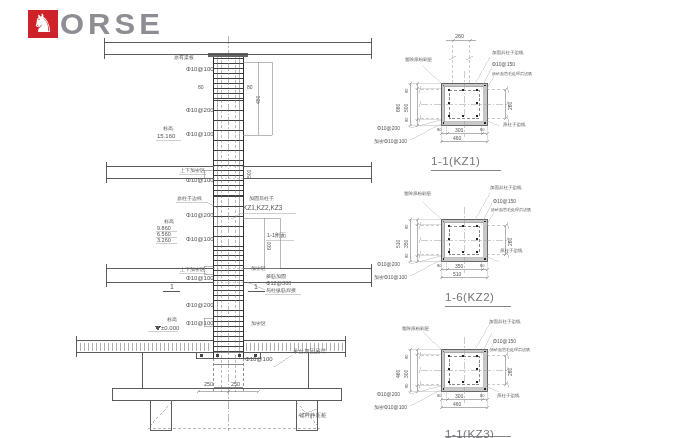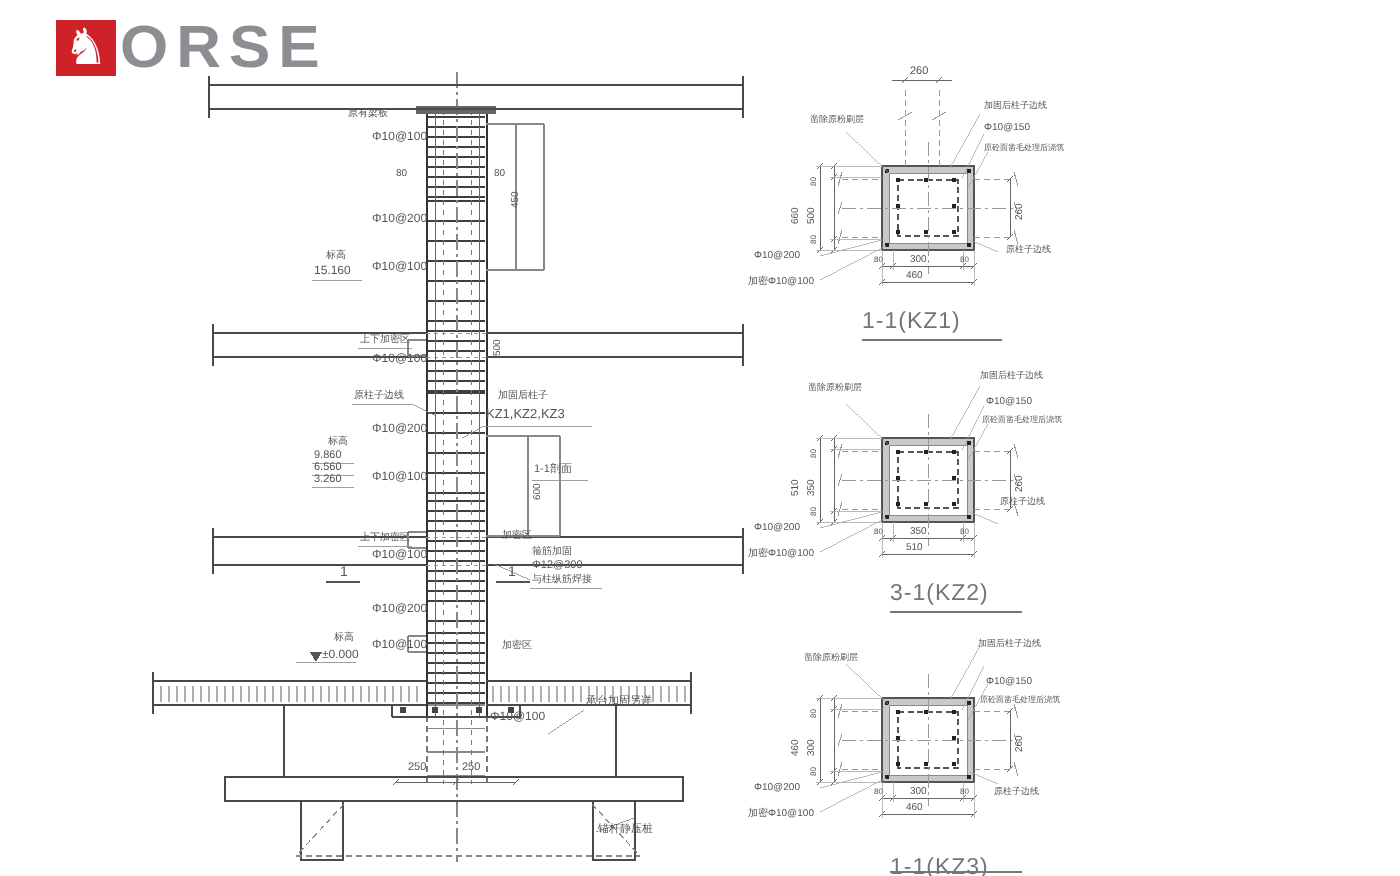--- a/index.html
+++ b/index.html
@@ -341,16 +341,16 @@
       <span class="lbl rot" style="left: 405px; top: 388px; font-size: 4px;">80</span>
       <span class="lbl rot" style="left: 508px; top: 376px; font-size: 5px;">260</span>
       <span class="lbl" style="left: 497px; top: 394px; font-size: 4.5px;">原柱子边线</span>
       <span class="lbl" style="left: 377px; top: 392px; font-size: 5px;">Φ10@200</span>
       <span class="lbl" style="left: 374px; top: 405px; font-size: 5px;">加密Φ10@100</span>
       <span class="lbl" style="left: 437px; top: 394px; font-size: 4px;">80</span>
       <span class="lbl" style="left: 455px; top: 394px; font-size: 5px;">300</span>
       <span class="lbl" style="left: 480px; top: 394px; font-size: 4px;">80</span>
       <span class="lbl" style="left: 453px; top: 402px; font-size: 5px;">460</span>
       <span class="lbl title" style="left: 431px; top: 156px;">1-1(KZ1)</span>
-      <span class="lbl title" style="left: 445px; top: 292px;">3-1(KZ2)</span>
+      <span class="lbl title" style="left: 445px; top: 292px;">1-6(KZ2)</span>
       <span class="lbl title" style="left: 445px; top: 429px;">1-1(KZ3)</span>
     </div>
 </div>
 
 </body></html>

